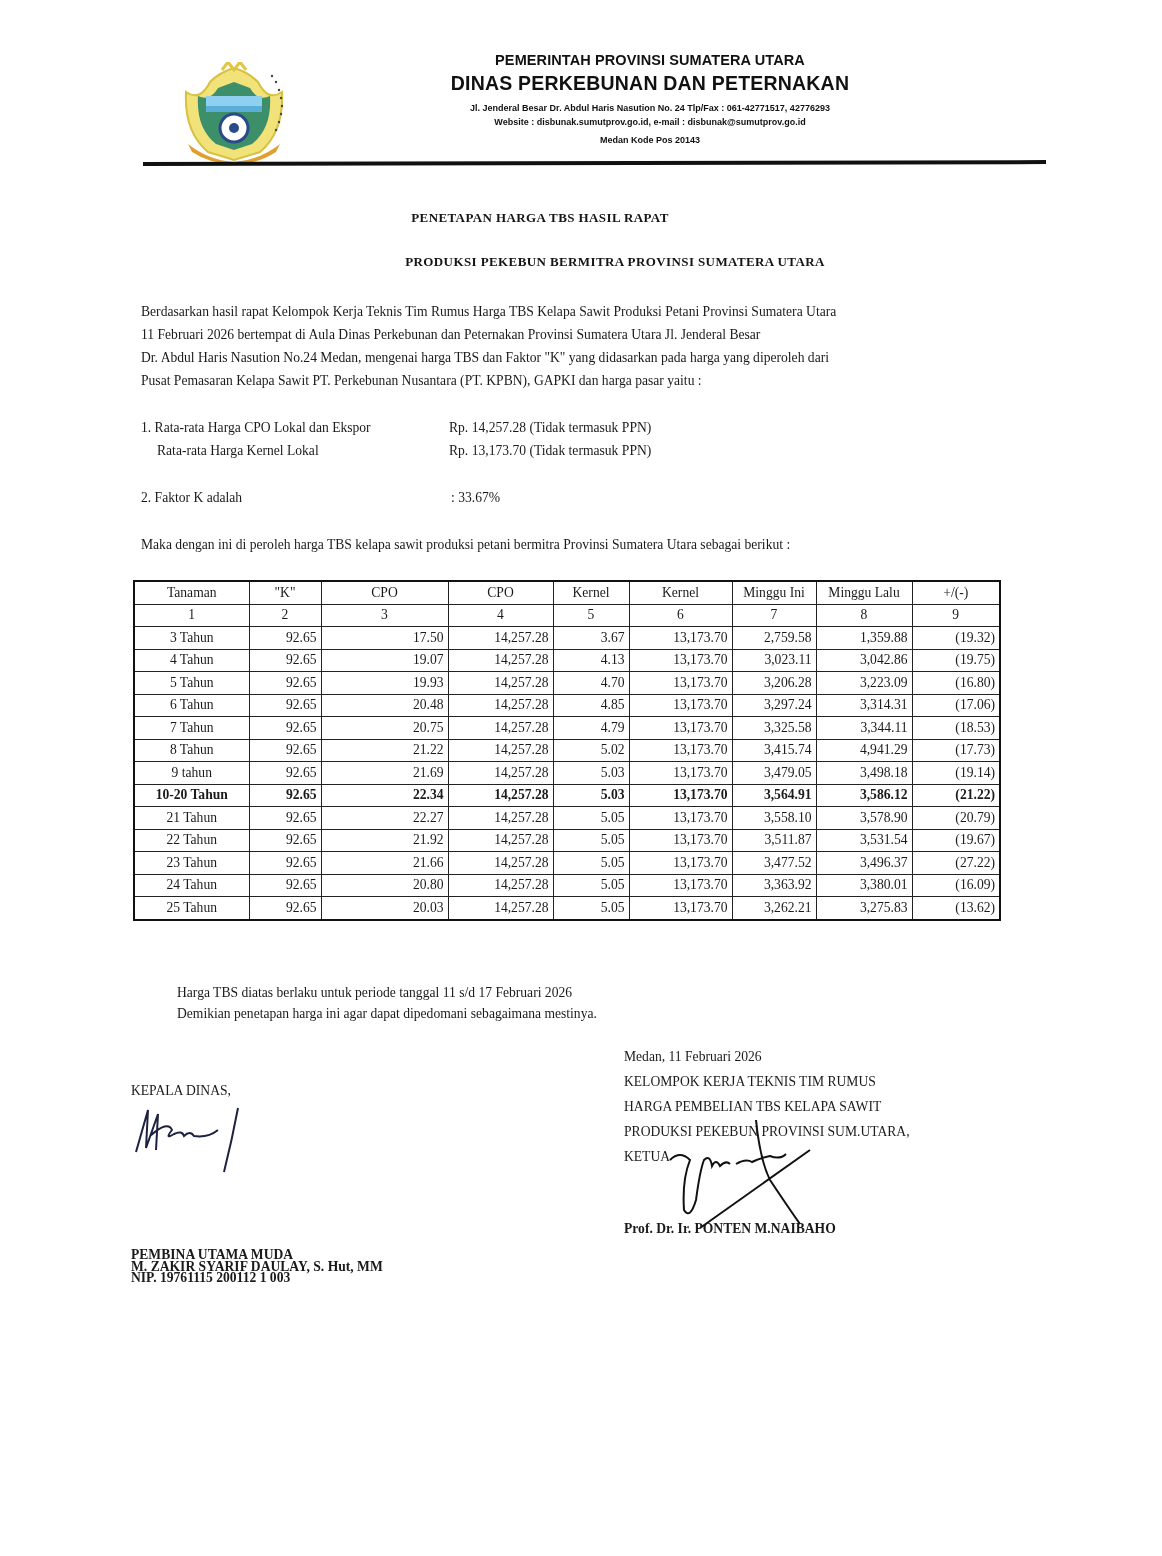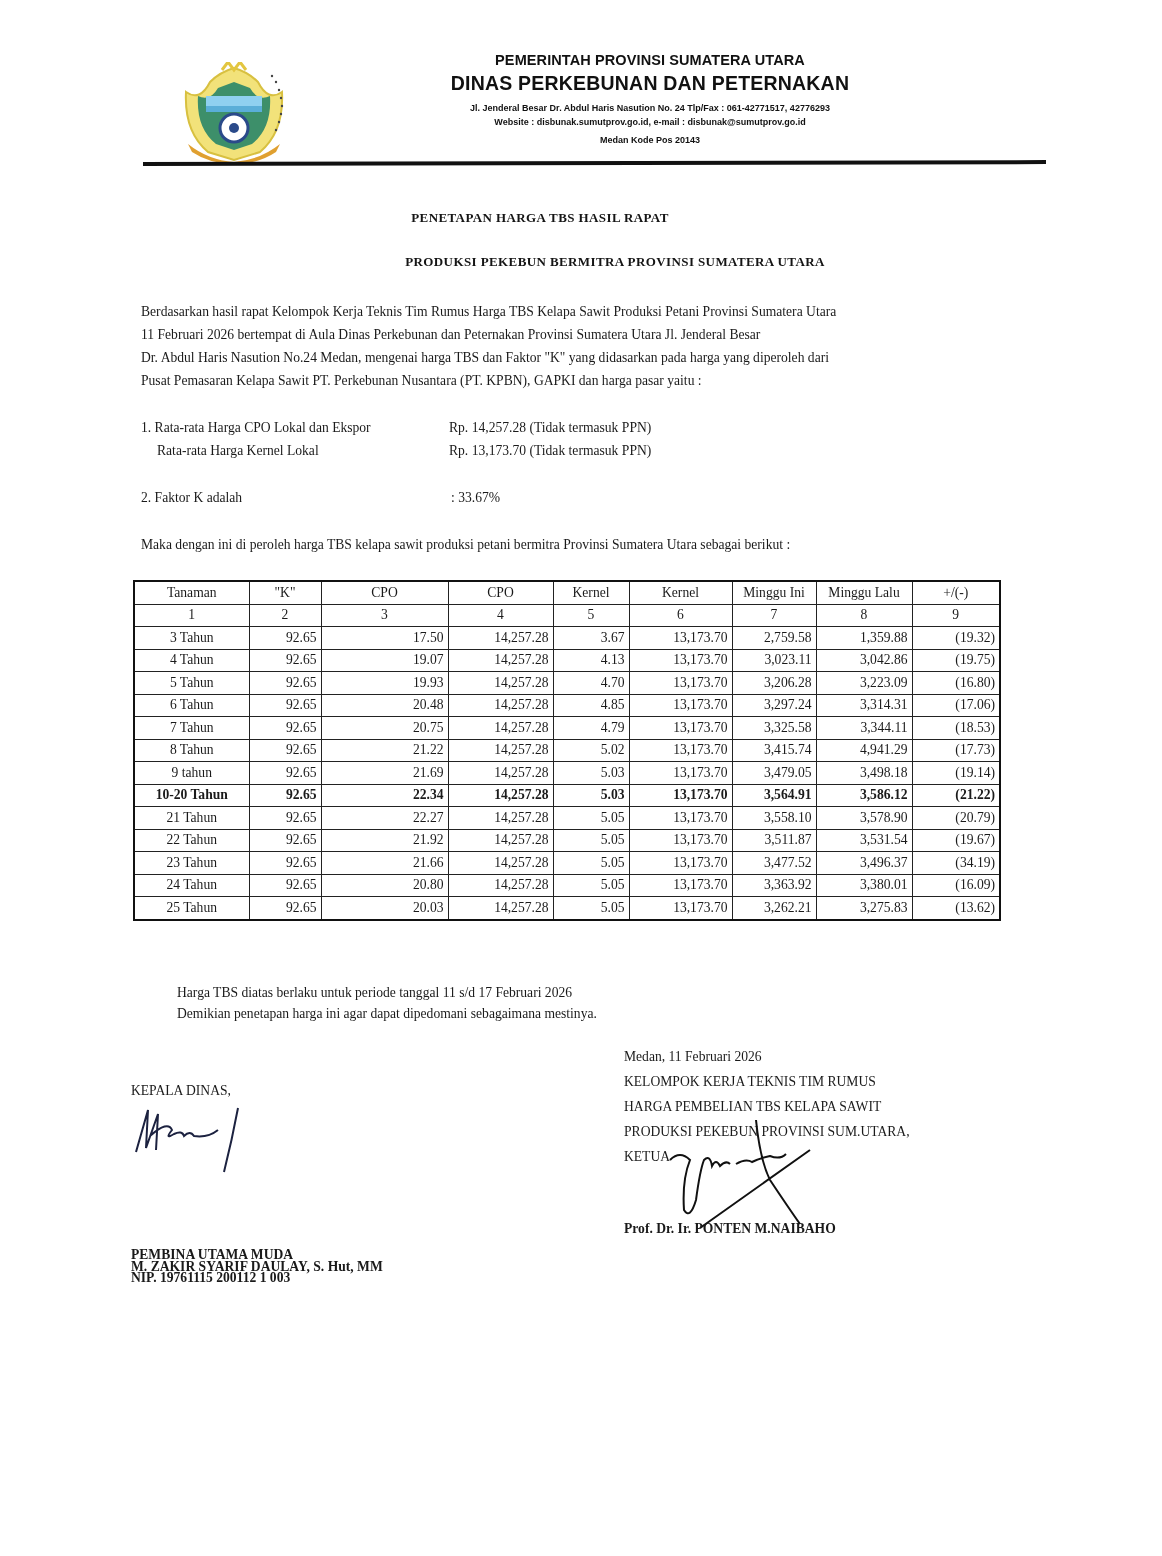--- a/index.html
+++ b/index.html
@@ -255,21 +255,21 @@
         </tr>
         <tr>
           <td class="ctr">23 Tahun</td>
           <td class="num">92.65</td>
           <td class="num">21.66</td>
           <td class="num">14,257.28</td>
           <td class="num">5.05</td>
           <td class="num">13,173.70</td>
           <td class="num">3,477.52</td>
           <td class="num">3,496.37</td>
-          <td class="num">(34.19)</td>
+          <td class="num">(27.22)</td>
         </tr>
         <tr>
           <td class="ctr">24 Tahun</td>
           <td class="num">92.65</td>
           <td class="num">20.80</td>
           <td class="num">14,257.28</td>
           <td class="num">5.05</td>
           <td class="num">13,173.70</td>
           <td class="num">3,363.92</td>
           <td class="num">3,380.01</td>

